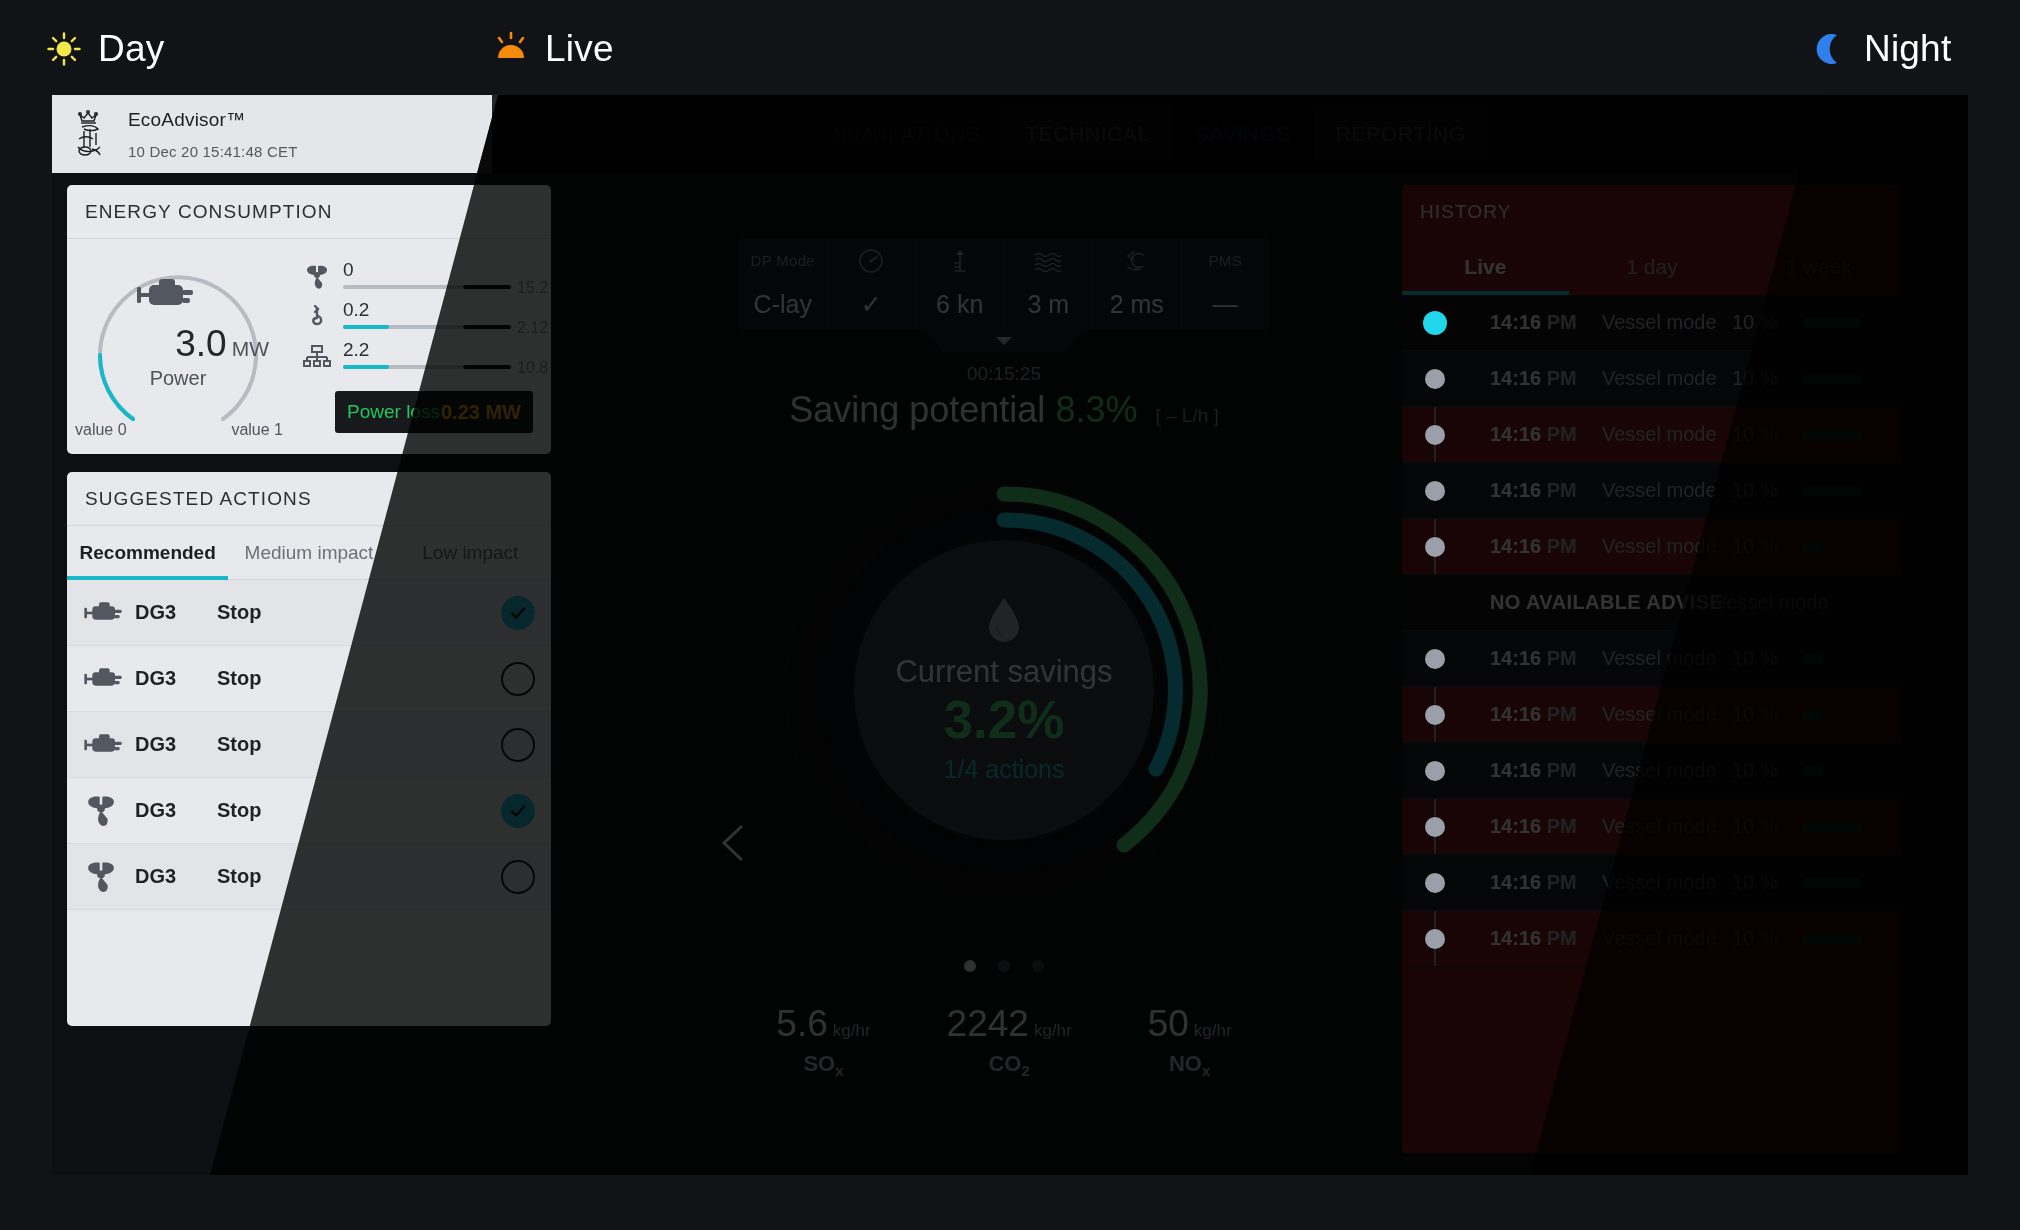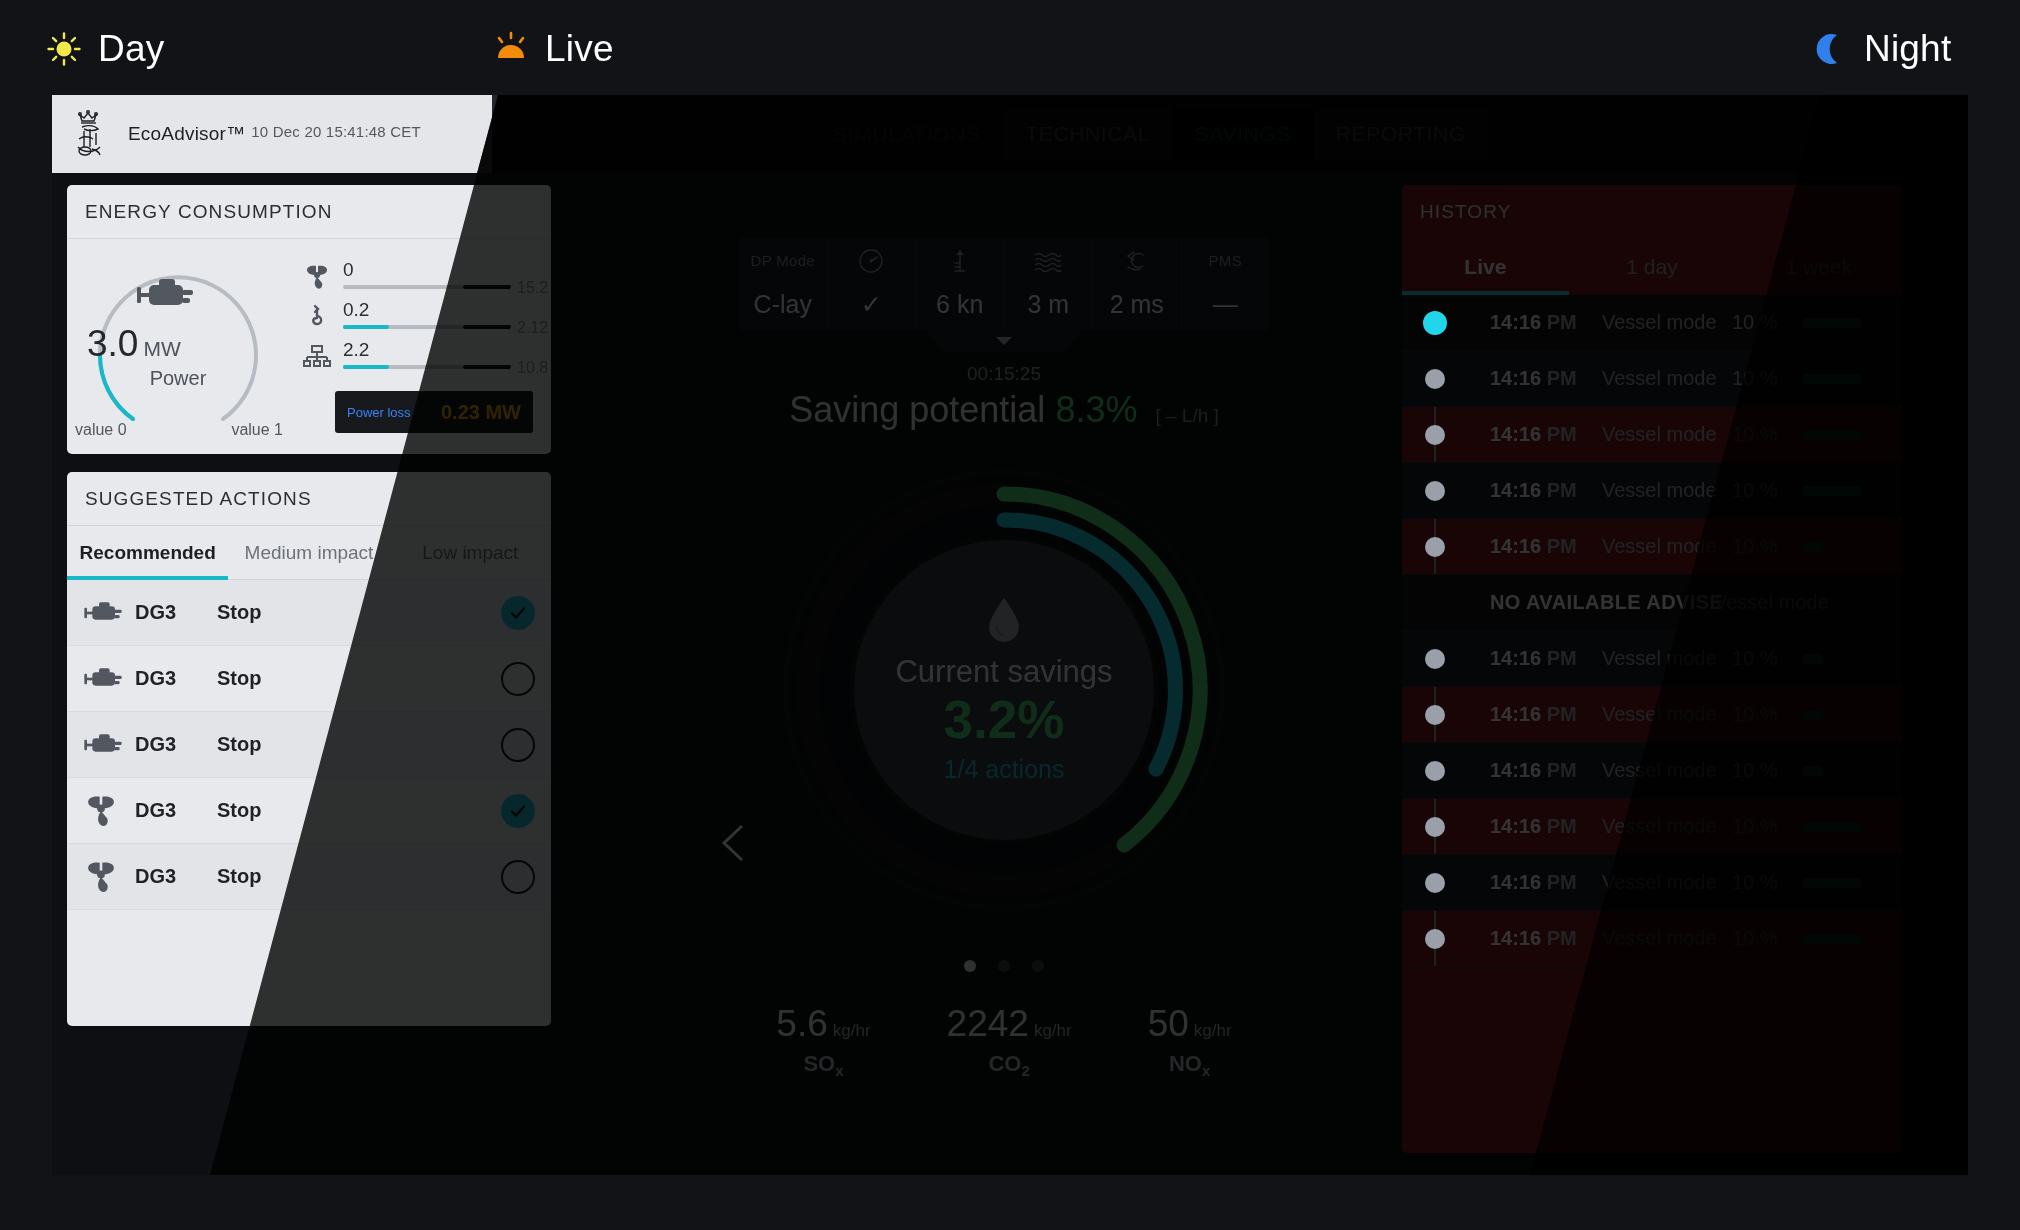--- a/index.html
+++ b/index.html
@@ -23,21 +23,21 @@
   
   .app { position: absolute; left: 52px; top: 95px; width: 1916px; height: 1080px;
          background: #0d0f13; overflow: hidden; }
 
   
   .appheader { position: absolute; left: 0; top: 0; width: 1916px; height: 78px;
                background: #22262e; }
   .brand { position: absolute; left: 0px; top: 0px; width: 440px; height: 78px;
            background: #e4e6ea; display: flex; align-items: center; padding-left: 18px; gap: 14px; }
   .brand-logo { width: 44px; height: 50px; flex: 0 0 auto; }
-  .brand-txt { display: flex; flex-direction: row; justify-content: center; gap: 6px; }
+  .brand-txt { display: flex; flex-direction: column; justify-content: center; gap: 12px; }
   .brand-title { font-size: 19px; color: #1d1f24; letter-spacing: .2px; }
   .brand-sub { font-size: 15px; color: #55585f; letter-spacing: .2px; }
 
   .navtabs { position: absolute; left: 759px; top: 14px; display: flex;
              border-radius: 3px; overflow: hidden; }
   .navtab { height: 50px; padding: 0 22px; display: flex; align-items: center;
             justify-content: center; font-size: 21px; letter-spacing: .6px;
             background: #3b4049; color: #fff; border-right: 1px solid #2a2e36; }
   .navtab:last-child { border-right: 0; }
   .navtab.dim { background: #2b2f37; color: #6d727c; }
@@ -55,21 +55,21 @@
   
   .leftcol { position: absolute; left: 15px; top: 12px; width: 484px; }
   .card { background: #e7e9ec; border-radius: 5px; overflow: hidden; }
   .card-hd { height: 54px; display: flex; align-items: center; padding: 0 18px;
              font-size: 19px; letter-spacing: 1.1px; color: #2b2e34;
              border-bottom: 1px solid #d2d5da; }
 
   
   .energy-body { position: relative; height: 215px; }
   .gauge { position: absolute; left: 20px; top: 12px; width: 182px; height: 180px; }
-  .gauge-val { position: absolute; left: 20px; top: 84px; width: 182px; text-align: left;
+  .gauge-val { position: absolute; left: 20px; top: 84px; width: 182px; text-align: right;
                font-size: 37px; color: #24272c; font-weight: 400; }
   .gauge-val small { font-size: 21px; color: #4e525a; margin-left: 5px; }
   .gauge-lbl { position: absolute; left: 20px; top: 128px; width: 182px; text-align: center;
                font-size: 20px; color: #4e525a; }
   .gauge-ends { position: absolute; left: 8px; top: 182px; width: 208px; display: flex;
                 justify-content: space-between; font-size: 16px; color: #52565e; }
   .eng-ico { position: absolute; left: 68px; top: 34px; width: 66px; height: 44px; }
 
   .bars { position: absolute; left: 236px; top: 18px; width: 236px; }
   .bar-row { position: relative; height: 40px; }
@@ -78,21 +78,21 @@
   .bar-track { position: absolute; left: 40px; bottom: 8px; width: 120px; height: 4px;
                background: #b6bbc2; border-radius: 2px; }
   .bar-fill { position: absolute; left: 0; top: 0; height: 4px; background: #17b8c8; border-radius: 2px; }
   .bar-track2 { position: absolute; left: 160px; bottom: 8px; width: 48px; height: 4px;
                 background: #15171b; border-radius: 2px; }
   .bar-max { position: absolute; left: 214px; bottom: 0px; font-size: 16px; color: #8d9299; white-space: nowrap; }
 
   .ploss { position: absolute; left: 268px; top: 152px; width: 198px; height: 42px;
            background: #17191d; border-radius: 3px; display: flex; align-items: center;
            justify-content: space-between; padding: 0 12px; }
-  .ploss-l { font-size: 13px; color: #3b82f6; }
+  .ploss-l { font-size: 19px; color: #22c55e; }
   .ploss-v { font-size: 20px; color: #f7a81b; font-weight: bold; }
 
   
   .sa { margin-top: 18px; height: 554px; }
   .sa-tabs { display: flex; height: 54px; border-bottom: 1px solid #d2d5da; }
   .sa-tab { flex: 1; display: flex; align-items: center; justify-content: center;
             font-size: 19px; color: #6d7179; position: relative; }
   .sa-tab.active { color: #1c1f24; font-weight: bold; }
   .sa-tab.active::after { content: ""; position: absolute; left: 0; bottom: -1px;
             width: 100%; height: 4px; background: #17b8c8; }

